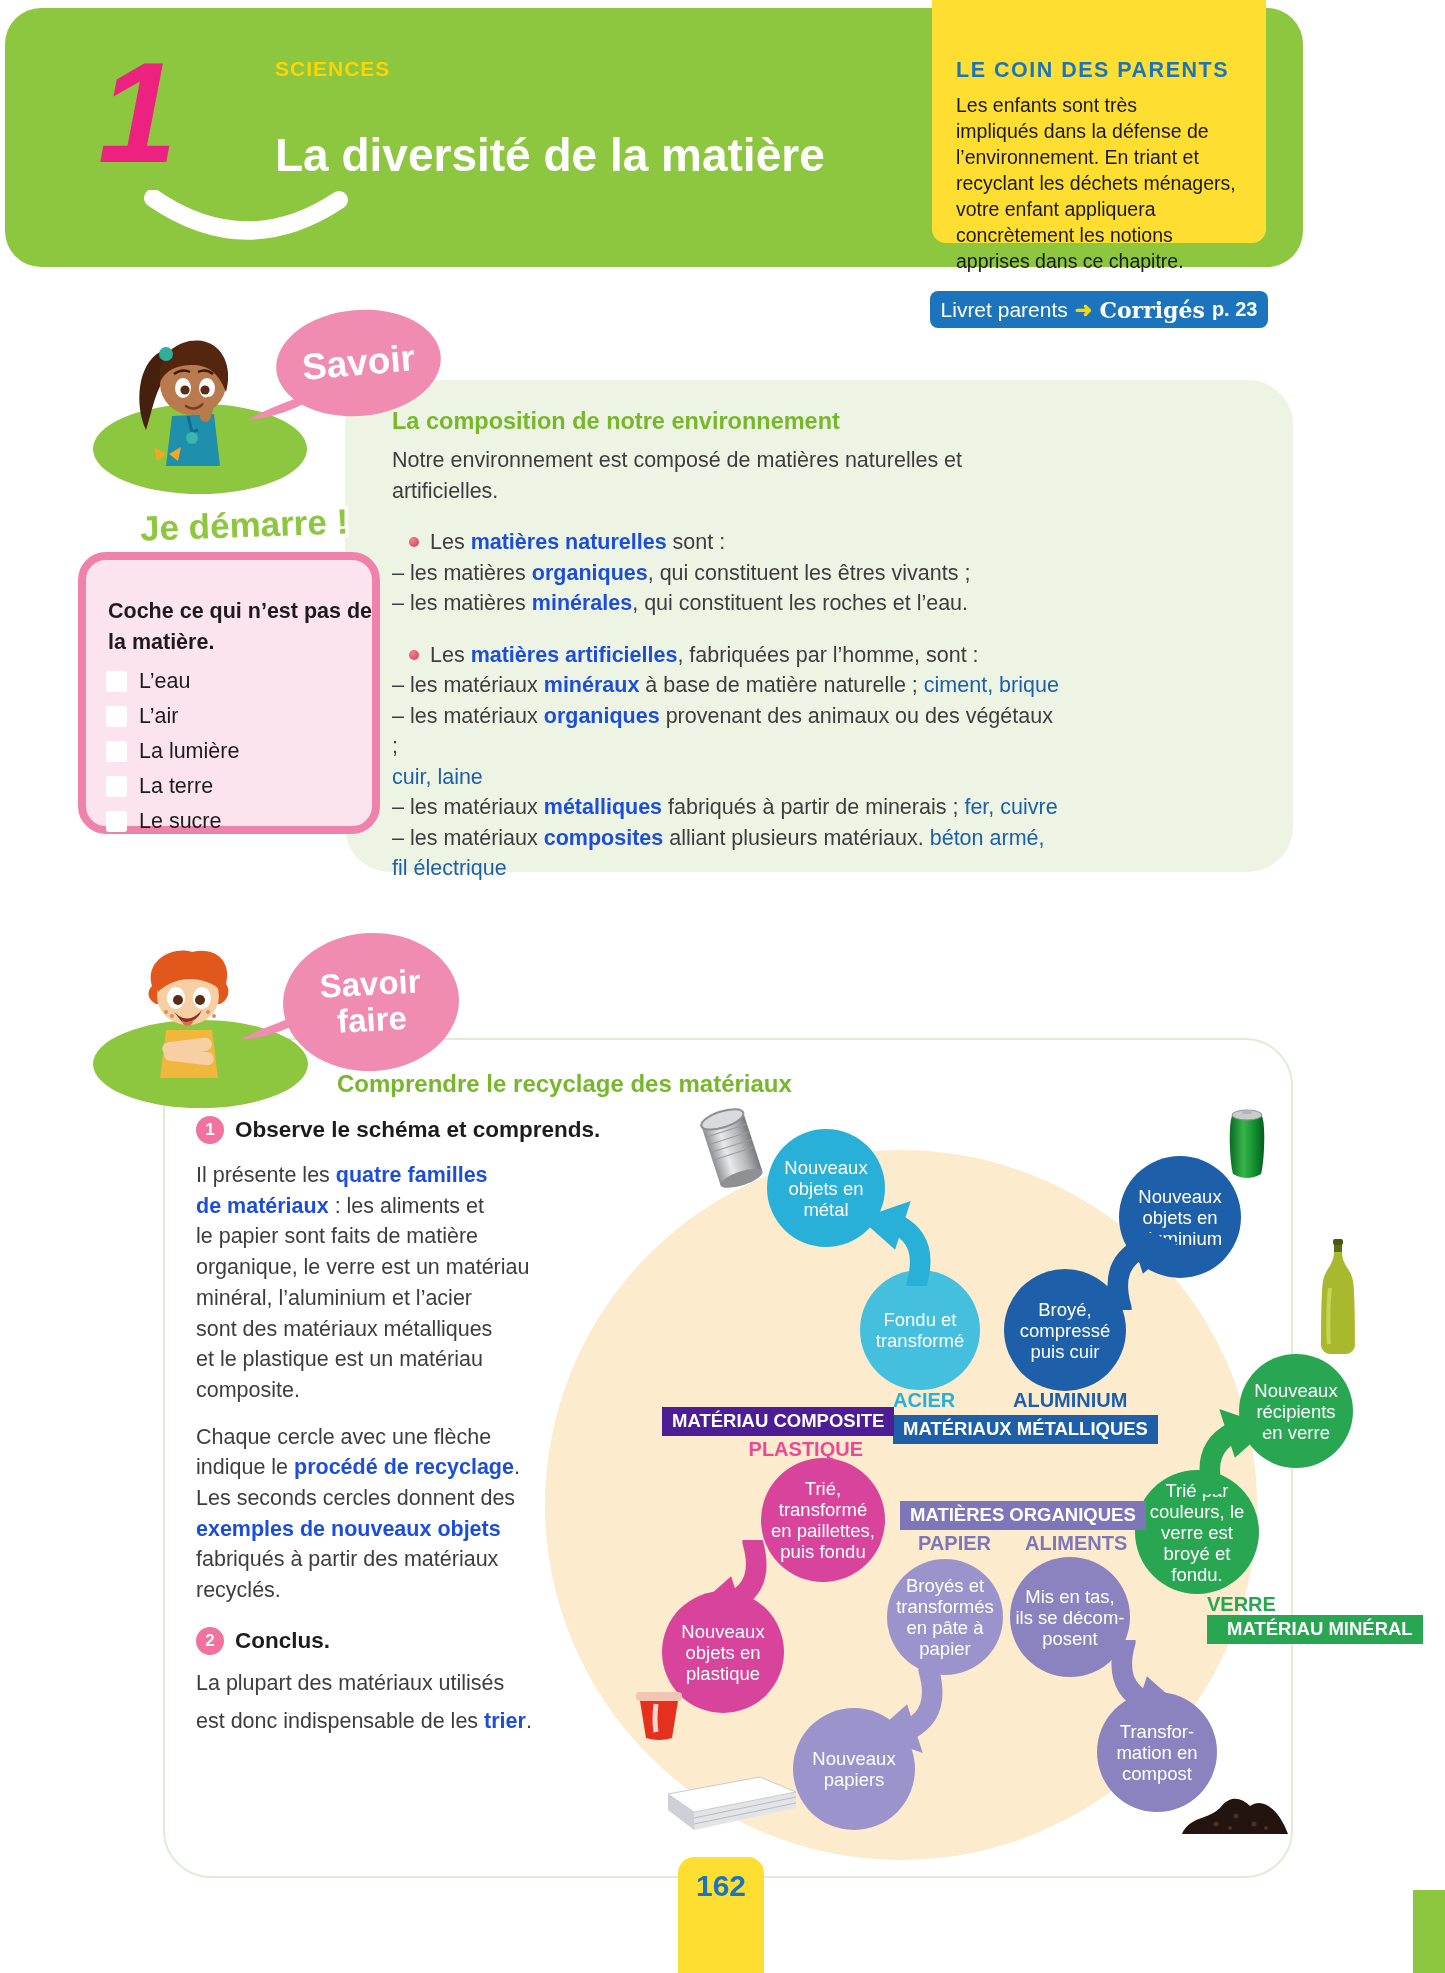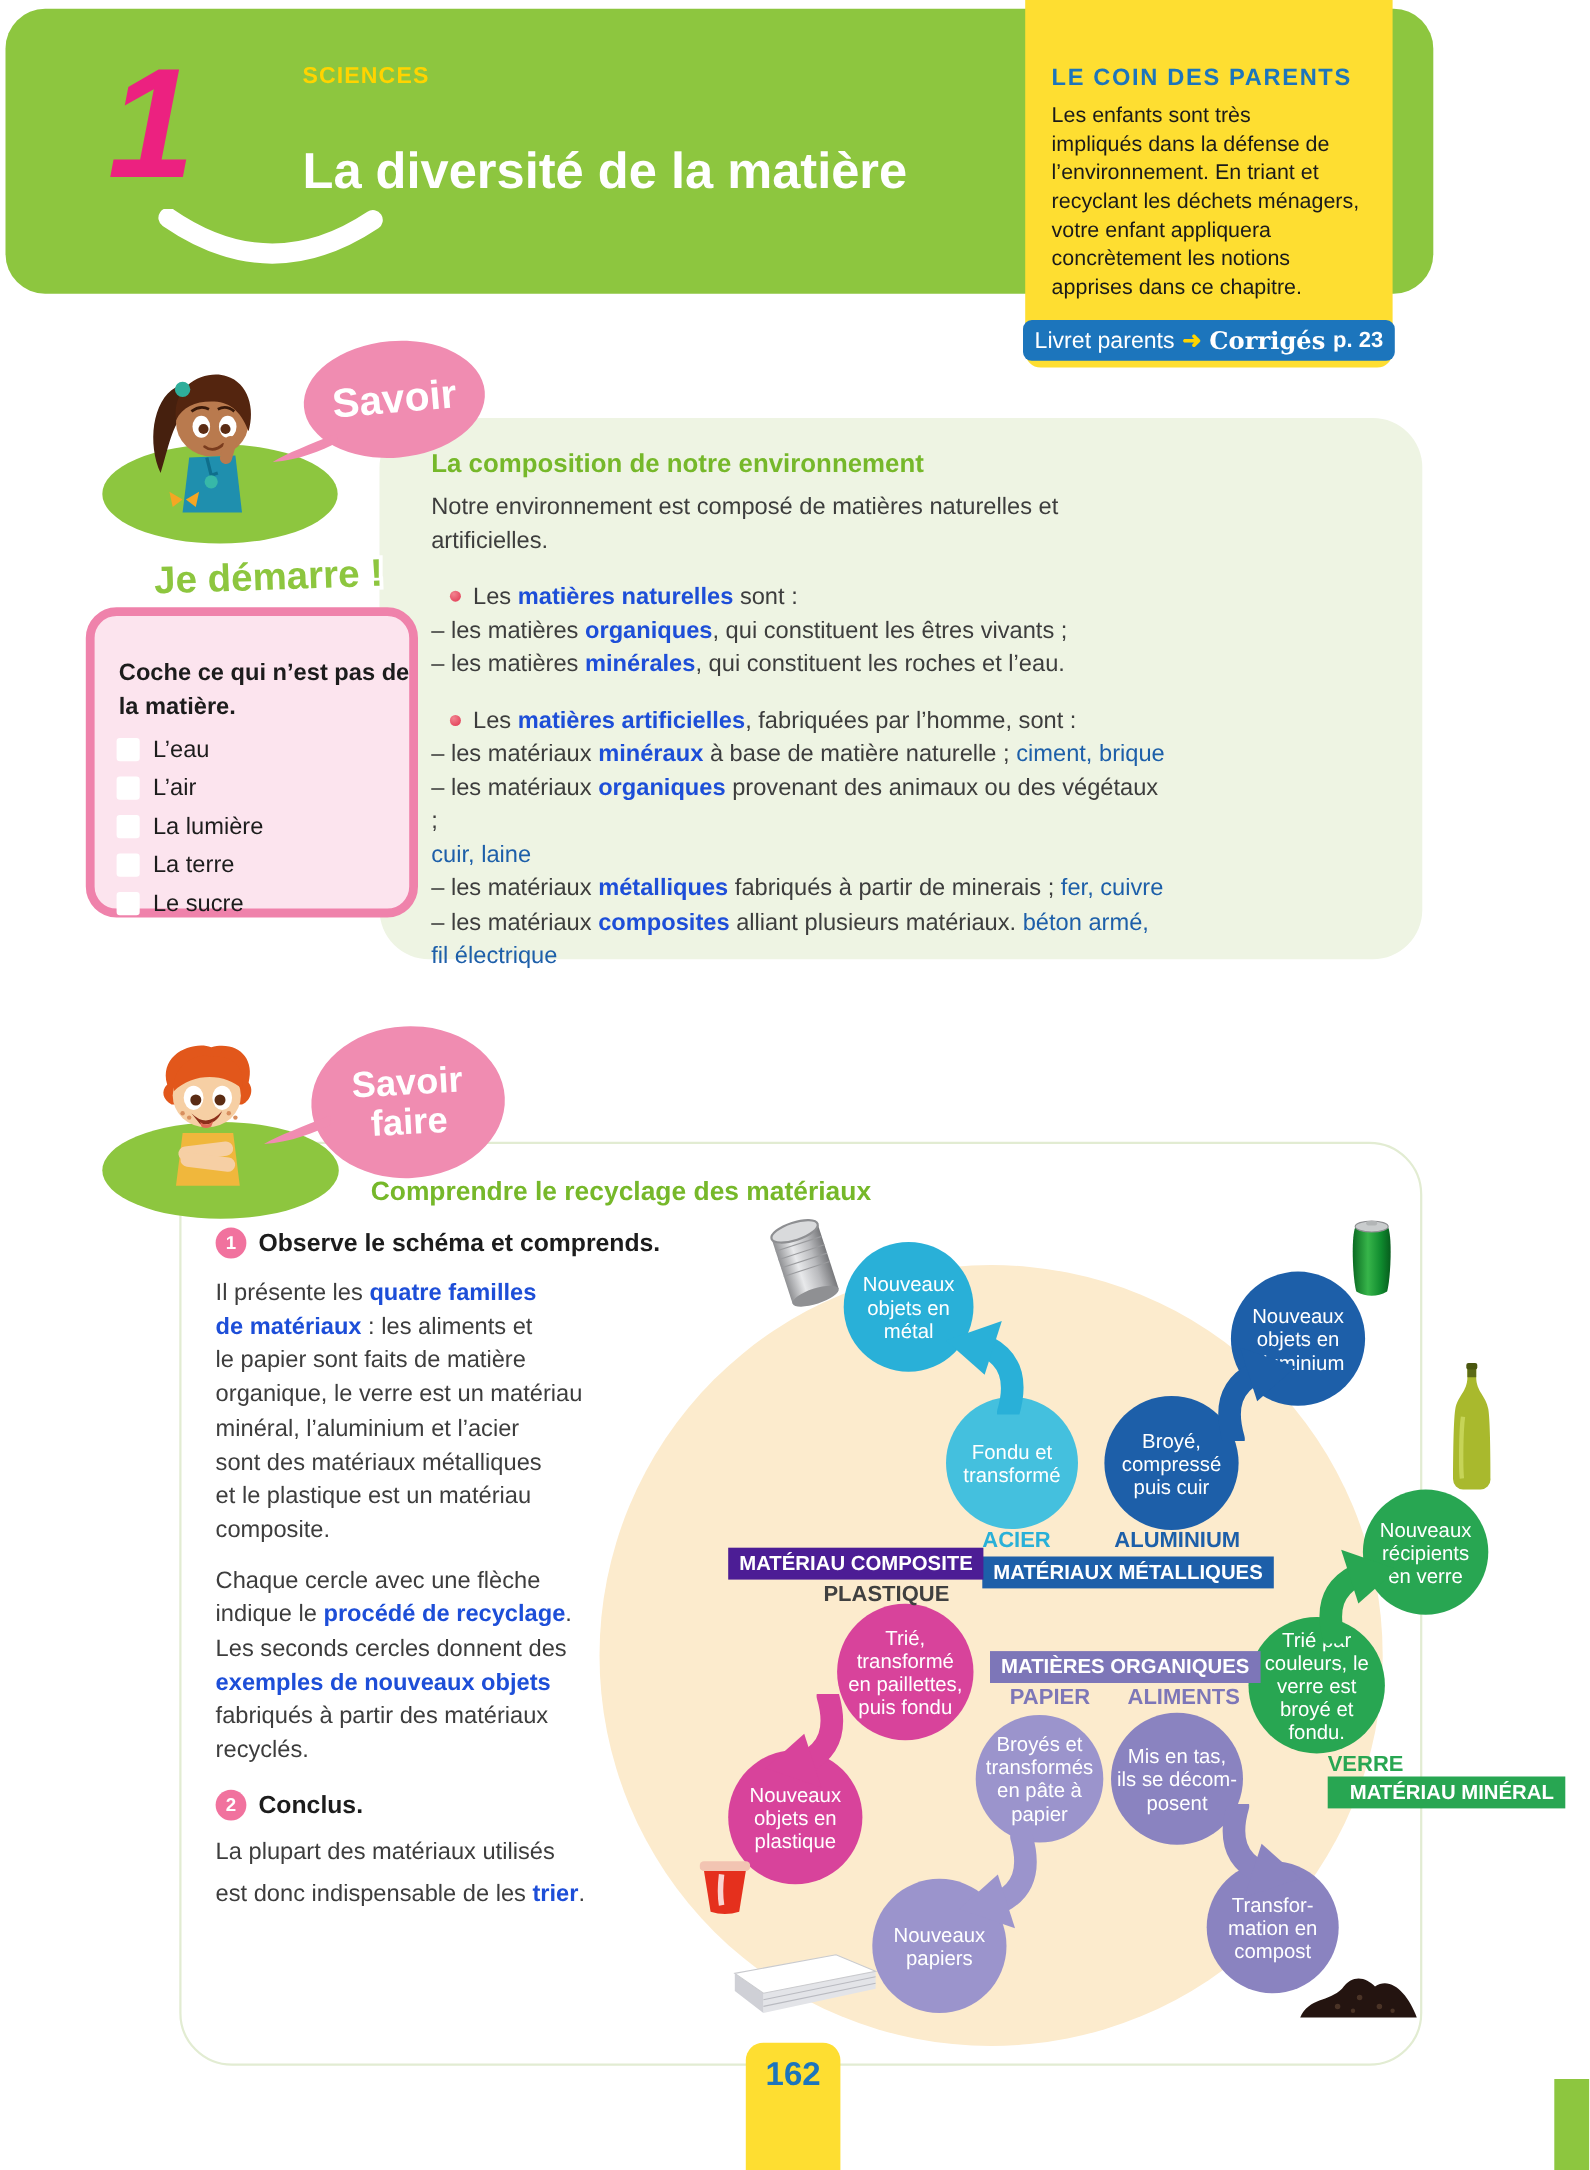--- a/index.html
+++ b/index.html
@@ -16,21 +16,21 @@
   .page{position:relative;width:1445px;height:1973px;background:#fff;overflow:hidden;}
   .abs{position:absolute;}
 
   
   .header{left:5px;top:8px;width:1298px;height:259px;background:var(--header-green);border-radius:36px;}
   .chapter-num{left:98px;top:42px;font-size:142px;line-height:1;font-weight:bold;font-style:italic;color:var(--chapter-pink);}
   .subject{left:275px;top:57px;font-size:21px;font-weight:bold;letter-spacing:1px;color:var(--subject-yellow);}
   .page-title{left:275px;top:128px;font-size:46px;font-weight:bold;color:#ffffff;}
 
   
-  .parents-box{left:932px;top:0;width:334px;height:334px;background:var(--parents-yellow);border-radius:0 0 14px 14px;padding:58px 20px 0 24px;}
+  .parents-box{left:932px;top:0;width:334px;height:243px;background:var(--parents-yellow);border-radius:0 0 14px 14px;padding:58px 20px 0 24px;}
   .parents-title{font-size:21.5px;font-weight:bold;letter-spacing:1.5px;color:var(--banner-blue);margin-bottom:9px;}
   .parents-body{font-size:19.5px;line-height:26px;color:#1a1a1a;font-weight:500;}
   .parents-banner{left:930px;top:291px;width:338px;height:37px;background:var(--banner-blue);border-radius:8px;display:flex;align-items:center;justify-content:center;gap:7px;color:#fff;}
   .pb-left{font-size:21px;font-weight:normal;}
   .pb-arrow{color:var(--subject-yellow);font-size:21px;font-weight:bold;}
   .pb-corriges{font-family:"DejaVu Serif",serif;font-size:22px;font-weight:bold;}
   .pb-right{font-size:20px;font-weight:bold;}
 
   
   .panel{background:var(--panel-green);border-radius:45px;}
@@ -270,21 +270,21 @@
       <div class="circle" style="left: 1239px; top: 1354px; width: 114px; height: 114px; background: rgb(40, 166, 82);">Nouveaux récipients en verre</div>
       <div class="circle" style="left: 1135px; top: 1470px; width: 124px; height: 124px; background: rgb(40, 166, 82);">Trié par couleurs, le verre est broyé et fondu.</div>
       <div class="circle" style="left: 761px; top: 1458px; width: 124px; height: 124px; background: rgb(216, 67, 155);">Trié, transformé en paillettes, puis fondu</div>
       <div class="circle" style="left: 662px; top: 1591px; width: 122px; height: 122px; background: rgb(216, 67, 155);">Nouveaux objets en plastique</div>
       <div class="circle" style="left: 887px; top: 1559px; width: 116px; height: 116px; background: rgb(155, 148, 204);">Broyés et transformés en pâte à papier</div>
       <div class="circle" style="left: 793px; top: 1708px; width: 122px; height: 122px; background: rgb(155, 148, 204);">Nouveaux papiers</div>
       <div class="circle" style="left: 1010px; top: 1557px; width: 120px; height: 120px; background: rgb(138, 131, 192);">Mis en tas, ils se décom-posent</div>
       <div class="circle" style="left: 1097px; top: 1692px; width: 120px; height: 120px; background: rgb(138, 131, 192);">Transfor-mation en compost</div>
       <div class="dlabel" style="left: 893px; top: 1389px; color: rgb(41, 176, 216);">ACIER</div>
       <div class="dlabel" style="left: 1013px; top: 1389px; color: rgb(29, 95, 169);">ALUMINIUM</div>
-      <div class="dlabel" style="left: 663px; top: 1438px; color: #404040; width: 200px; text-align: right;">PLASTIQUE</div>
+      <div class="dlabel" style="left: 663px; top: 1438px; color: #ec4899; width: 200px; text-align: right;">PLASTIQUE</div>
       <div class="dlabel" style="left: 918px; top: 1532px; color: rgb(125, 118, 184);">PAPIER</div>
       <div class="dlabel" style="left: 1025px; top: 1532px; color: rgb(125, 118, 184);">ALIMENTS</div>
       <div class="dlabel" style="left: 1207px; top: 1593px; color: rgb(40, 166, 82);">VERRE</div>
       <div class="dbanner" style="left: 893px; top: 1415px; background: rgb(29, 95, 169);">MATÉRIAUX MÉTALLIQUES</div>
       <div class="dbanner" style="left: 662px; top: 1407px; background: #4c1d95;">MATÉRIAU COMPOSITE</div>
       <div class="dbanner" style="left: 900px; top: 1501px; background: rgb(125, 118, 184);">MATIÈRES ORGANIQUES</div>
       <div class="dbanner" style="left: 1207px; top: 1615px; background: rgb(40, 166, 82); padding-left: 20px;">MATÉRIAU MINÉRAL</div>
       <div class="arr" style="left: 856px; top: 1198px; transform: rotate(0deg) scaleX(-1);"><svg viewBox="0 0 90 90" width="88" height="88">
     <path d="M28,88 C19,57 27,38 48,27" fill="none" stroke="#29b0d8" stroke-width="21" stroke-linecap="round"></path>
     <polygon points="34,3 86,21 50,53" fill="#29b0d8"></polygon>

